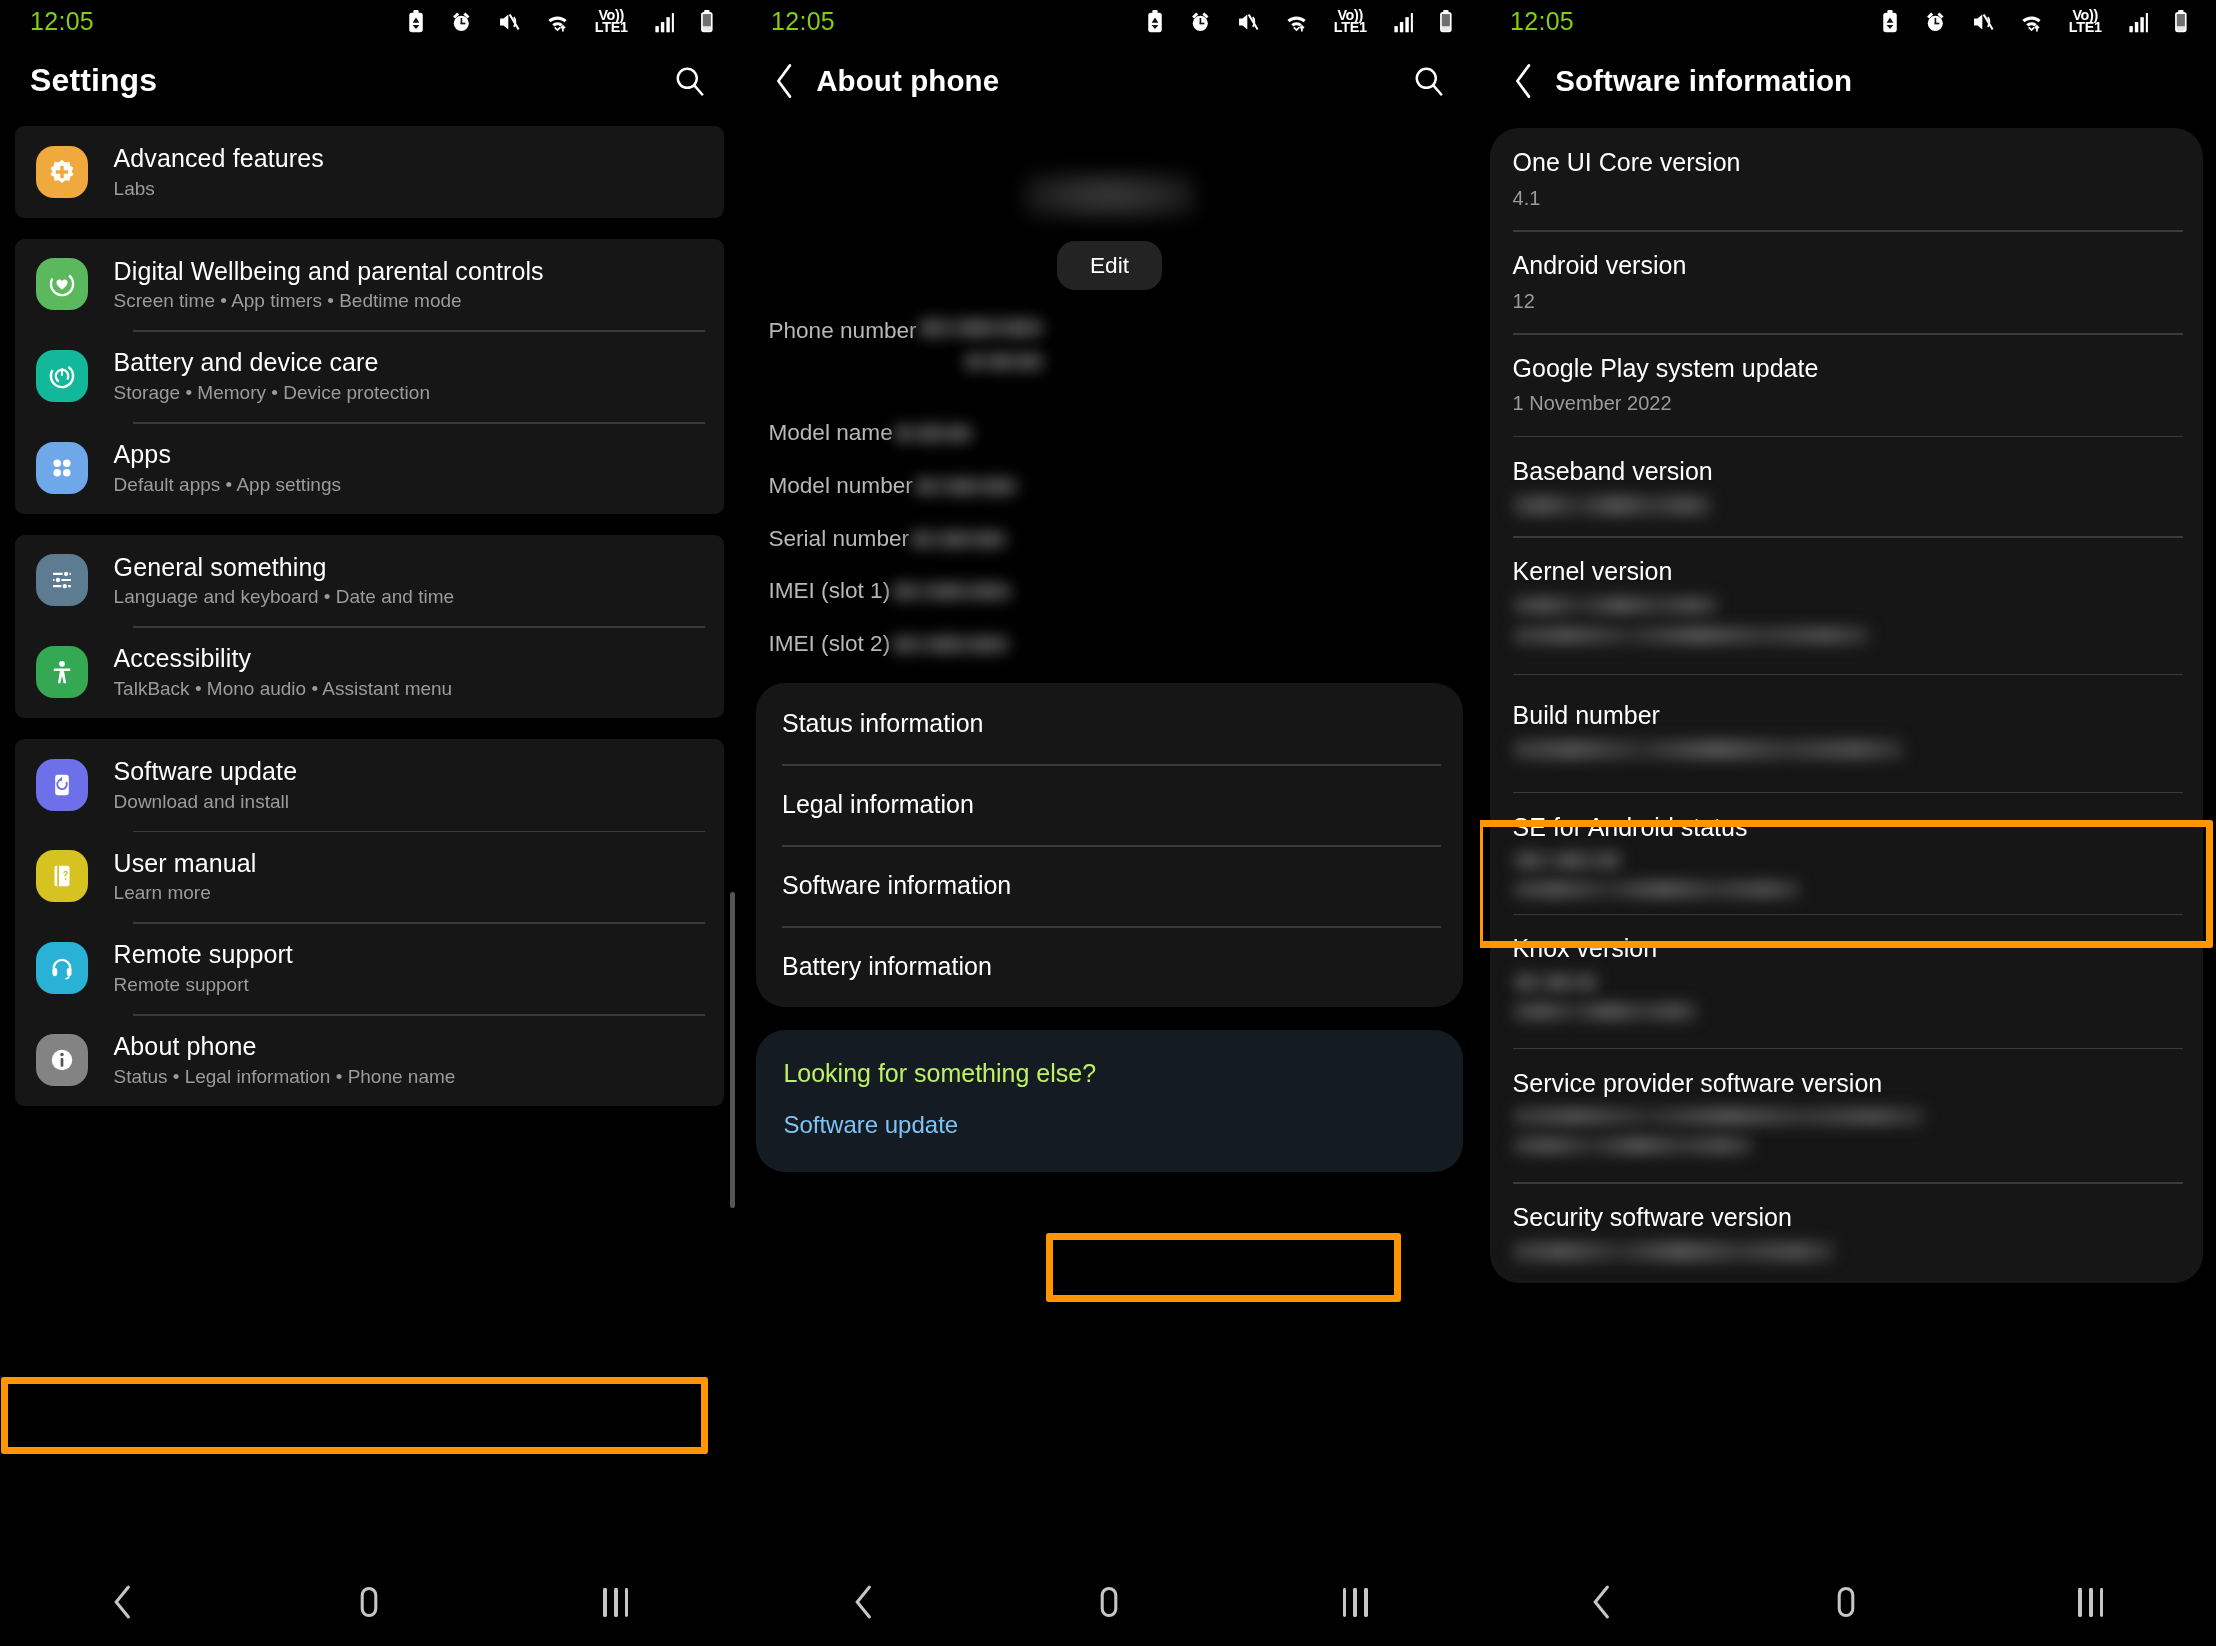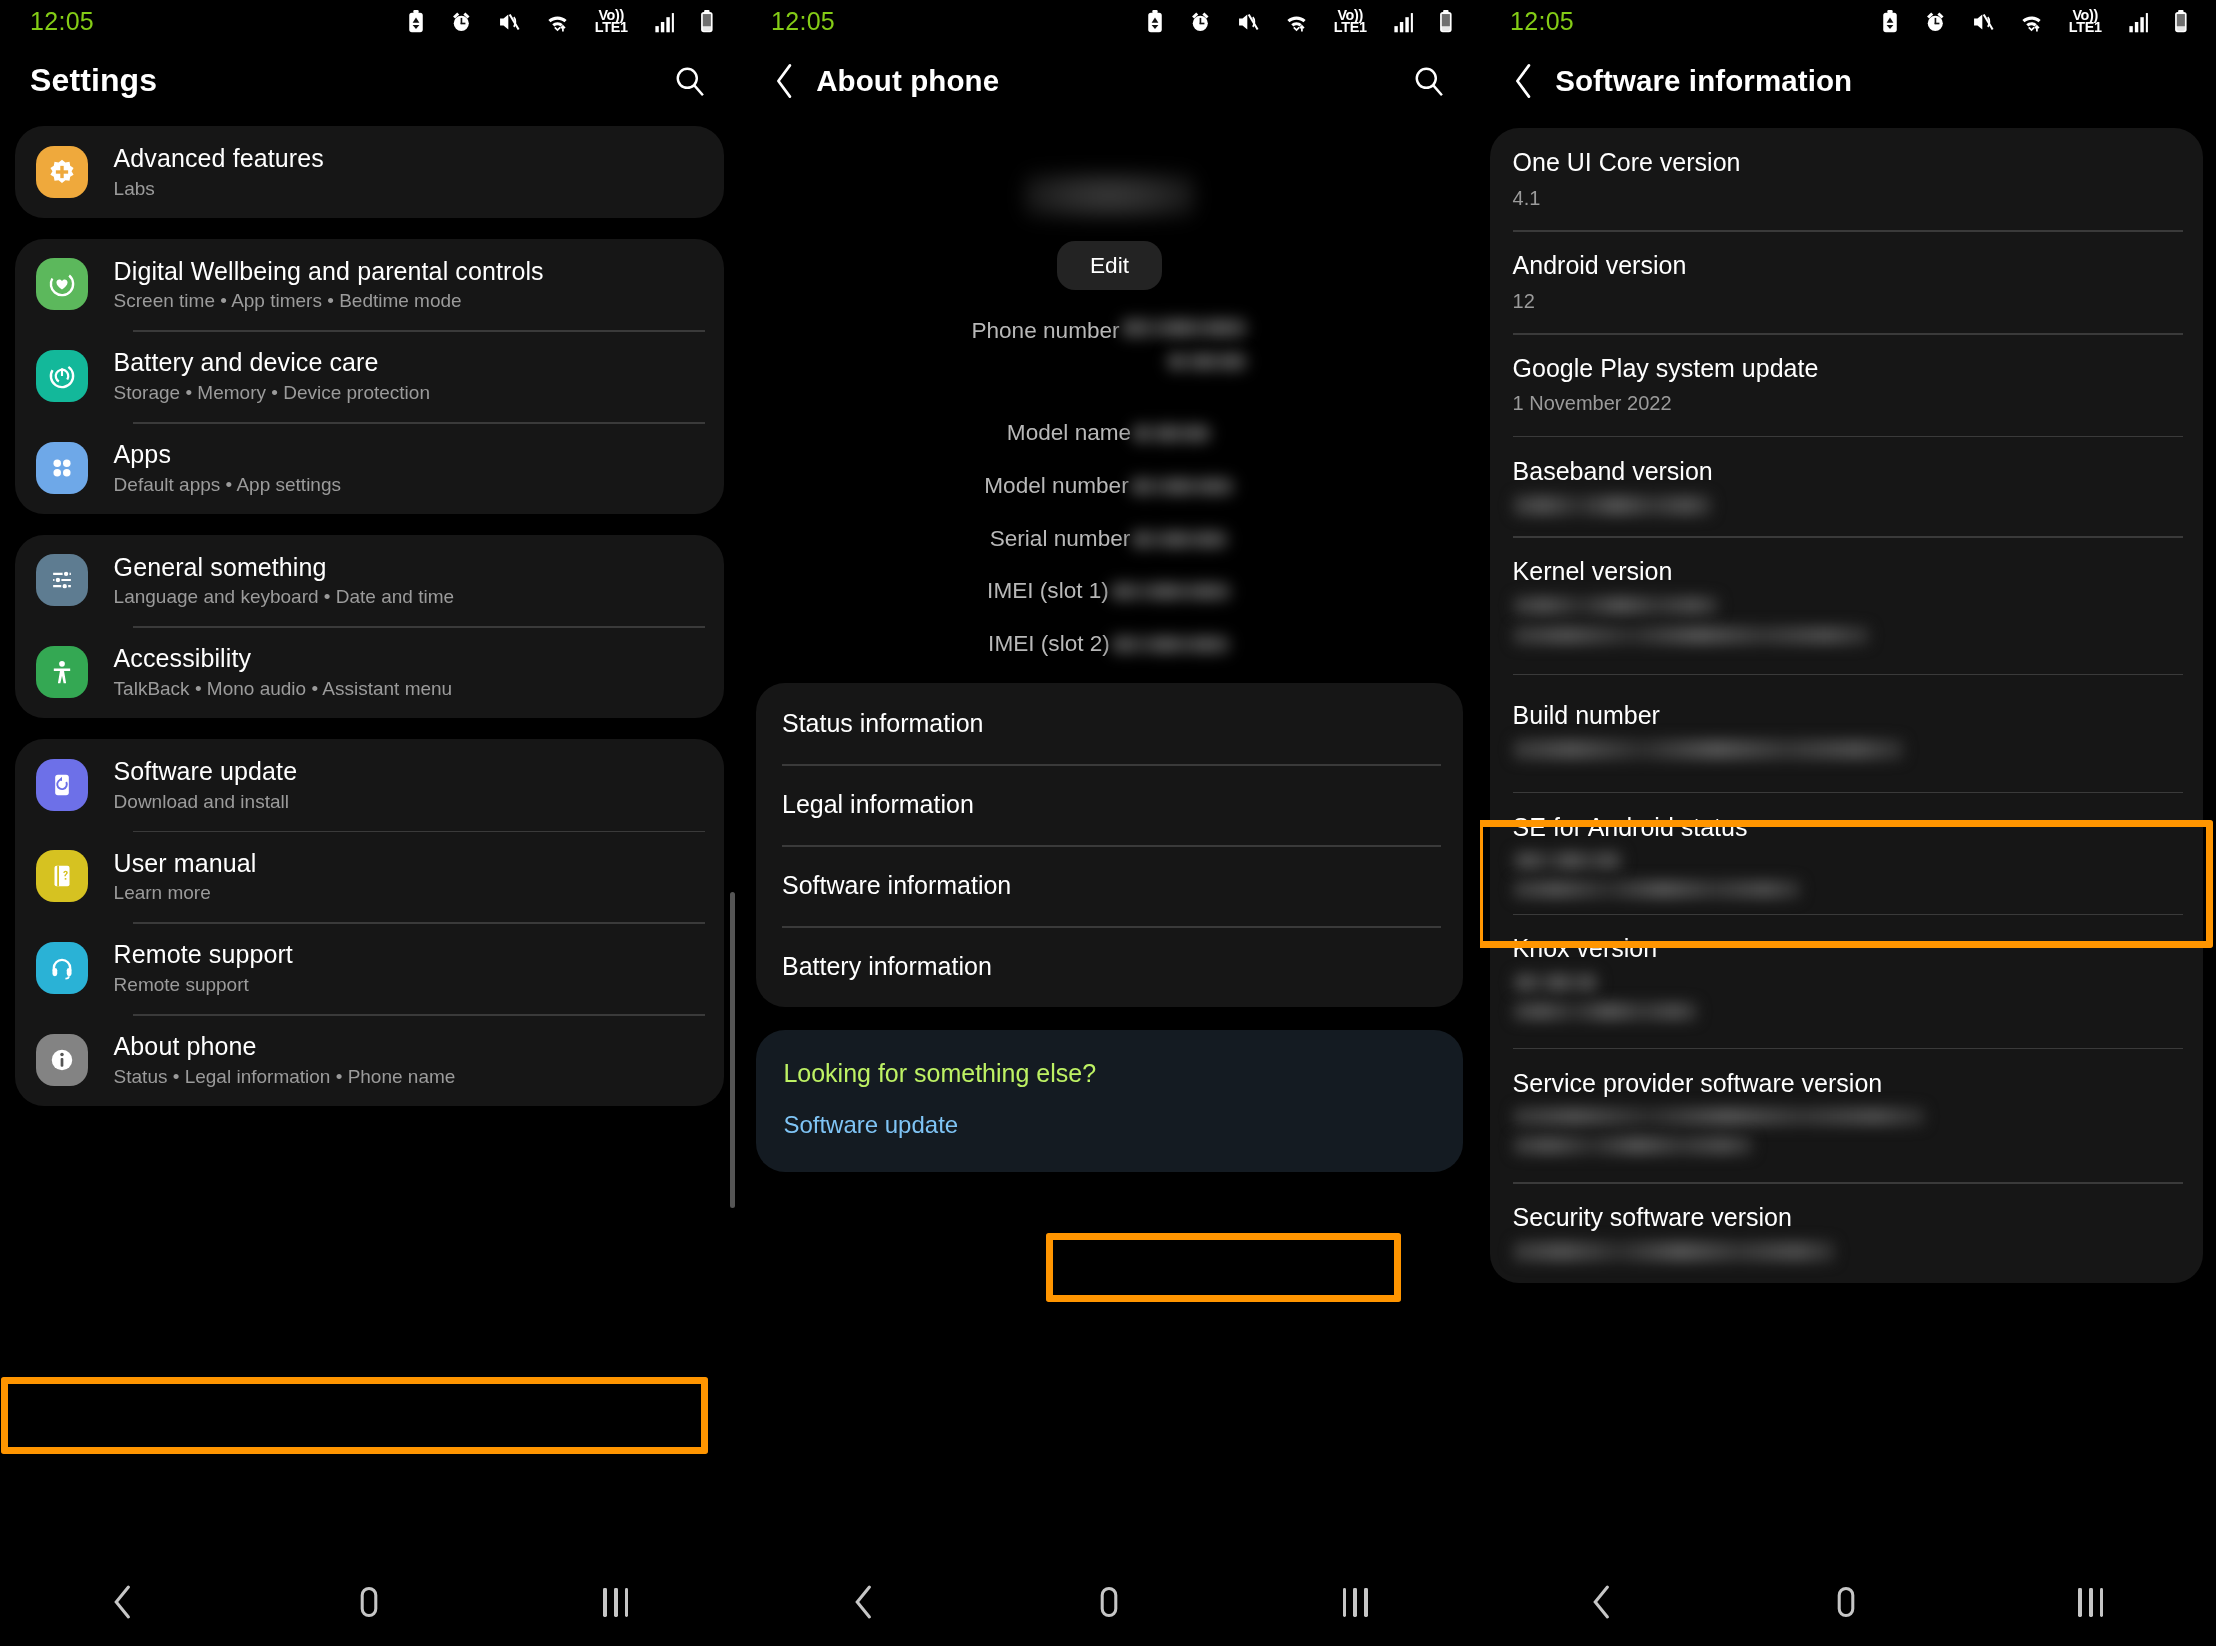--- a/index.html
+++ b/index.html
@@ -32,21 +32,21 @@
   .appbar.sub { padding-left: 20.6px; }
   .backbtn { width: 45px; height: 45px; display:flex; align-items:center; justify-content:center; flex: none; }
   .apptitle { color: #fff; font-size: 30px; font-weight: 700; letter-spacing: 0.1px; }
   .apptitle.big { font-size: 32px; margin-left: 2.7px; }
   .apptitle.sub { font-size: 29.5px; margin-left: 9.6px; }
   .spacer { flex: 1 1 auto; }
   .searchbtn { width: 49px; height: 49px; display:flex; align-items:center; justify-content:center; }
 
   
   .scroll1 { position: relative; padding: 8.2px 15px 0 15px; }
-  .card { background: #161616; border-radius: 29px; margin-bottom: 20.6px; overflow: hidden; }
+  .card { background: #161616; border-radius: 9px; margin-bottom: 20.6px; overflow: hidden; }
   .srow { display: flex; align-items: center; padding: 18px 20.6px; position: relative; }
   .srow + .srow::before {
     content: ""; position: absolute; left: 118px; right: 19px; top: 0; height: 1.4px;
     background: #3a3a3a;
   }
   .sicon { width: 52px; height: 52px; border-radius: 18px; flex: none;
            display:flex; align-items:center; justify-content:center; margin-right: 26px; }
   .stext { display: flex; flex-direction: column; gap: 4.8px; min-width: 0; }
   .stitle { color: #fff; font-size: 25px; font-weight: 400; letter-spacing: 0.1px; white-space: nowrap; }
   .ssub { color: #9b9b9b; font-size: 19px; white-space: nowrap; }
@@ -65,21 +65,21 @@
   .nav-recent i { display:block; width: 3.4px; height: 29px; background: #c6c6c6; border-radius: 1.4px; }
 
   
   .devname { margin: 54px auto 0 auto; width: 171px; height: 47px; border-radius: 11px;
              background: radial-gradient(ellipse at center, #3b3b3b 0%, #272727 45%, #0d0d0d 85%);
              filter: blur(9px); }
   .editwrap { display: flex; justify-content: center; margin-top: 22px; }
   .editbtn { background: #232323; color: #fff; border-radius: 18px; padding: 11.7px 33px;
              font-size: 22.6px; border: none; }
   .infolist { margin-top: 27.4px; padding: 0 27.4px 0 27.4px; }
-  .inforow { display: flex; align-items: flex-start; justify-content: center;
+  .inforow { display: flex; align-items: flex-start; justify-content: flex-start;
              min-height: 32px; margin-bottom: 20.6px; }
   .infolabel { color: #b8b8b8; font-size: 22.6px; }
   .blurval { border-radius: 6.9px; filter: blur(6.9px);
              background: linear-gradient(90deg,#2e2e2e 0%,#4a4a4a 12%,#2a2a2a 26%,#4f4f4f 46%,#333 62%,#4c4c4c 80%,#2b2b2b 100%); }
   .links-card { background: #161616; border-radius: 29px; margin: 18px 15px 0 15px; overflow: hidden; }
   .linkrow { padding: 26px 26px; color: #fff; font-size: 25px; position: relative; }
   .linkrow + .linkrow::before {
     content: ""; position: absolute; left: 26px; right: 22px; top: 0; height: 1.4px; background: #3a3a3a;
   }
   .else-card { background: #141b22; border-radius: 29px; margin: 23px 15px 0 15px; padding: 29px 27.4px 33px 27.4px; }

